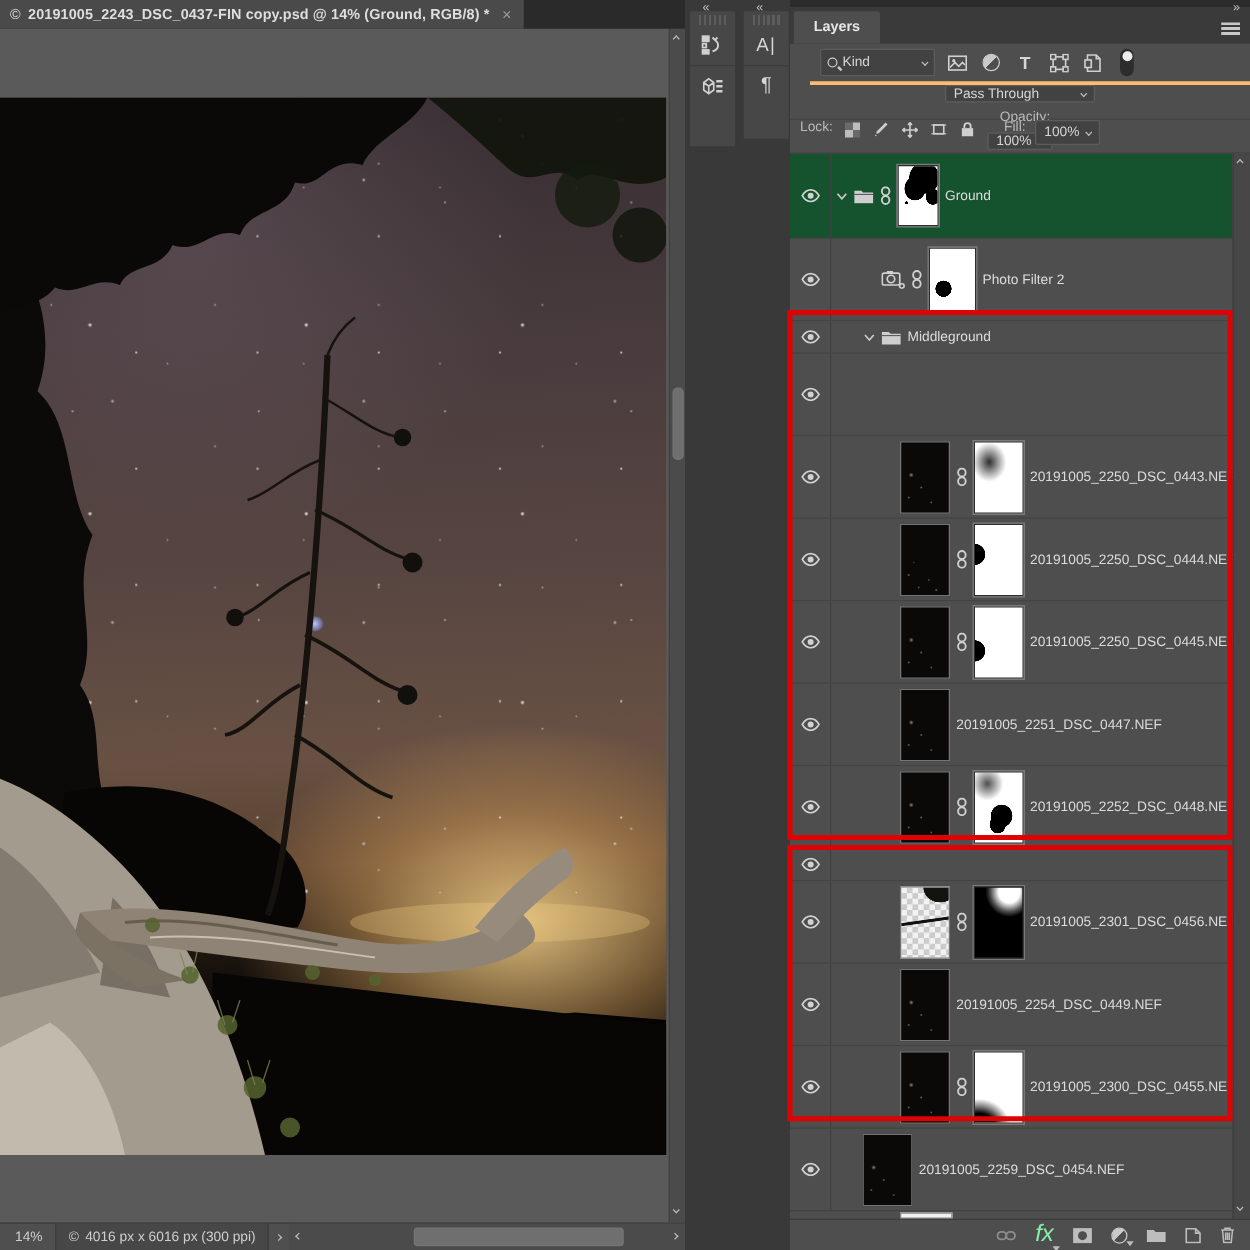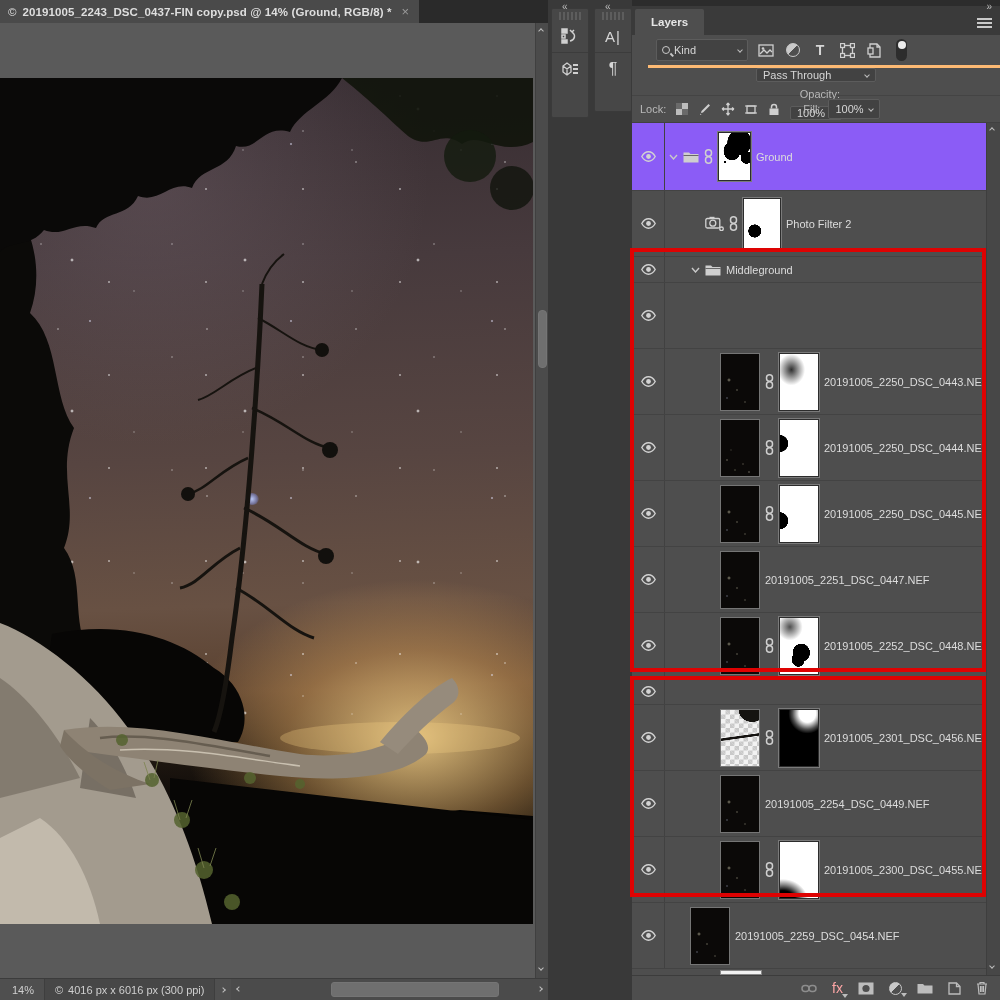--- a/index.html
+++ b/index.html
@@ -86,28 +86,28 @@
 
   .blend-row{position:absolute;left:0;top:68px;width:100%;height:28px;display:flex;align-items:center;
     padding:0 8px;gap:6px;border-bottom:1px solid #444;flex-direction:column;}
   .dd{height:20px;background:#424242;border:1px solid #5c5c5c;border-radius:2px;display:flex;
     align-items:center;padding:0 6px;color:#d6d6d6;}
   .dd .cv{margin-left:auto;}
   .dd.blend{width:120px;}
   .dd.val{width:52px;}
   .lbl{color:#b9b9b9;}
 
-  .lock-row{position:absolute;left:0;top:96px;width:100%;height:27px;display:flex;align-items:center;
+  .lock-row{position:absolute;left:0;top:96px;width:100%;height:27px;display:flex;
     padding:0 8px;gap:8px;border-bottom:1px solid #414141;}
   .lk{width:15px;height:15px;display:flex;align-items:center;justify-content:center;color:#cfcfcf;}
   .checker2{width:12px;height:12px;background:conic-gradient(#bdbdbd 90deg,#6a6a6a 0 180deg,#bdbdbd 0 270deg,#6a6a6a 0);}
 
   .layers-list{position:absolute;left:0;top:123px;right:14px;bottom:25px;overflow:hidden;background:#4e4e4e;}
   .layer-row{display:flex;align-items:stretch;border-bottom:1px solid #434343;background:#4e4e4e;}
-  .layer-row.selected{background:#8b5cf6;}
+  .layer-row.selected{background:#14532d;}
   .eye-col{flex:0 0 33px;border-right:1px solid #414141;display:flex;align-items:center;justify-content:center;}
   .row-body{flex:1;display:flex;align-items:center;gap:5px;}
   .kind-group{height:68px;} .kind-group .row-body{padding-left:4px;}
   .kind-adj{height:66px;} .kind-adj .row-body{padding-left:40px;}
   .kind-header{height:26px;} .kind-header .row-body{padding-left:26px;}
   .kind-child{height:66px;} .kind-child .row-body{padding-left:55px;}
   .kind-base{height:66px;} .kind-base .row-body{padding-left:25px;}
   .layer-label{color:#dcdcdc;font-size:11px;white-space:nowrap;}
   .ic{display:flex;align-items:center;justify-content:center;color:#cfcfcf;}
 
@@ -153,21 +153,21 @@
   .mk-white-bl{background-image:radial-gradient(ellipse 85% 55% at 8% 110%, #000 42%, rgba(0,0,0,.45) 62%, rgba(0,0,0,0) 80%);}
 
   .peek-thumb{position:absolute;left:88px;bottom:0;width:42px;height:5px;background:#f2f2f2;border:1px solid #888;}
 
   .list-scroll{position:absolute;right:0;top:123px;width:14px;bottom:25px;background:#474747;border-left:1px solid #3e3e3e;}
   .list-scroll .cv{position:absolute;left:3px;}
 
   .panel-footer{position:absolute;left:0;bottom:0;width:100%;height:25px;background:#4e4e4e;
     border-top:1px solid #3c3c3c;display:flex;align-items:center;justify-content:flex-end;gap:15px;padding:0 12px;}
   .ft{display:flex;align-items:center;justify-content:center;color:#bdbdbd;position:relative;}
-  .fx-label{font-size:14px;color:#fca5a5;}
+  .fx-label{font-style:italic;font-size:19px;color:#86efac;}
   .halfcircle{width:13px;height:13px;border-radius:50%;border:1px solid #c9c9c9;
     background:linear-gradient(135deg,#c9c9c9 50%,rgba(0,0,0,0) 50%);}
   .caret{position:absolute;right:-5px;bottom:-2px;width:0;height:0;border-left:3px solid transparent;
     border-right:3px solid transparent;border-top:4px solid #bdbdbd;}
 
   .anno{position:absolute;border:4px solid #de0202;pointer-events:none;}
   .anno.a1{left:630px;top:248px;width:356px;height:424px;}
   .anno.a2{left:630px;top:676px;width:356px;height:221px;}
 
   .cv{display:inline-block;width:6px;height:6px;border-right:2px solid #bdbdbd;border-bottom:2px solid #bdbdbd;}

